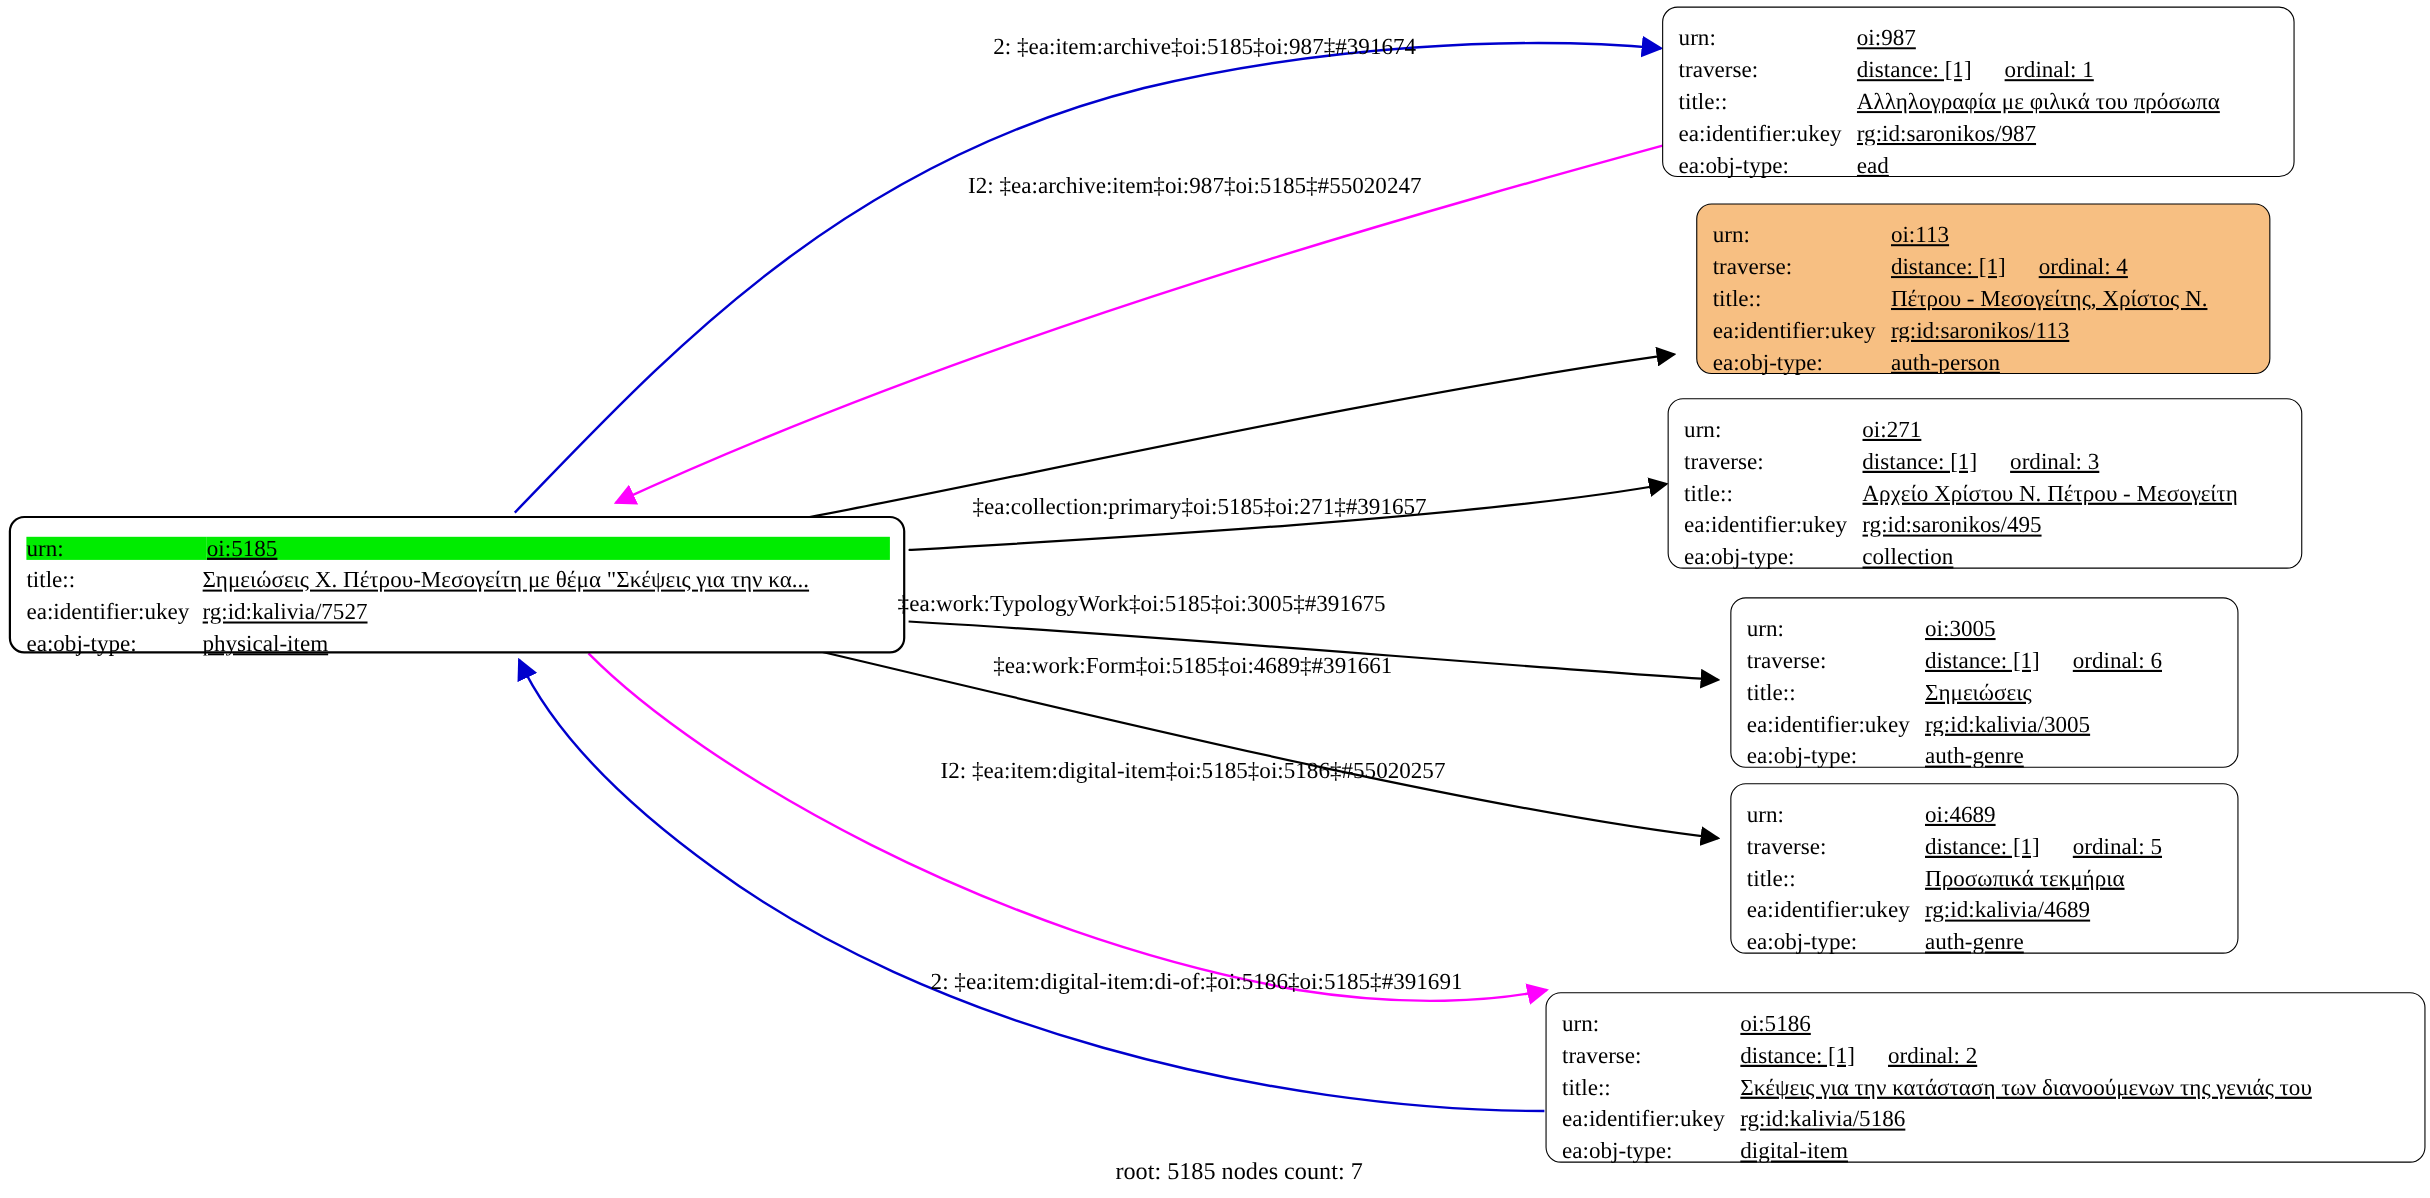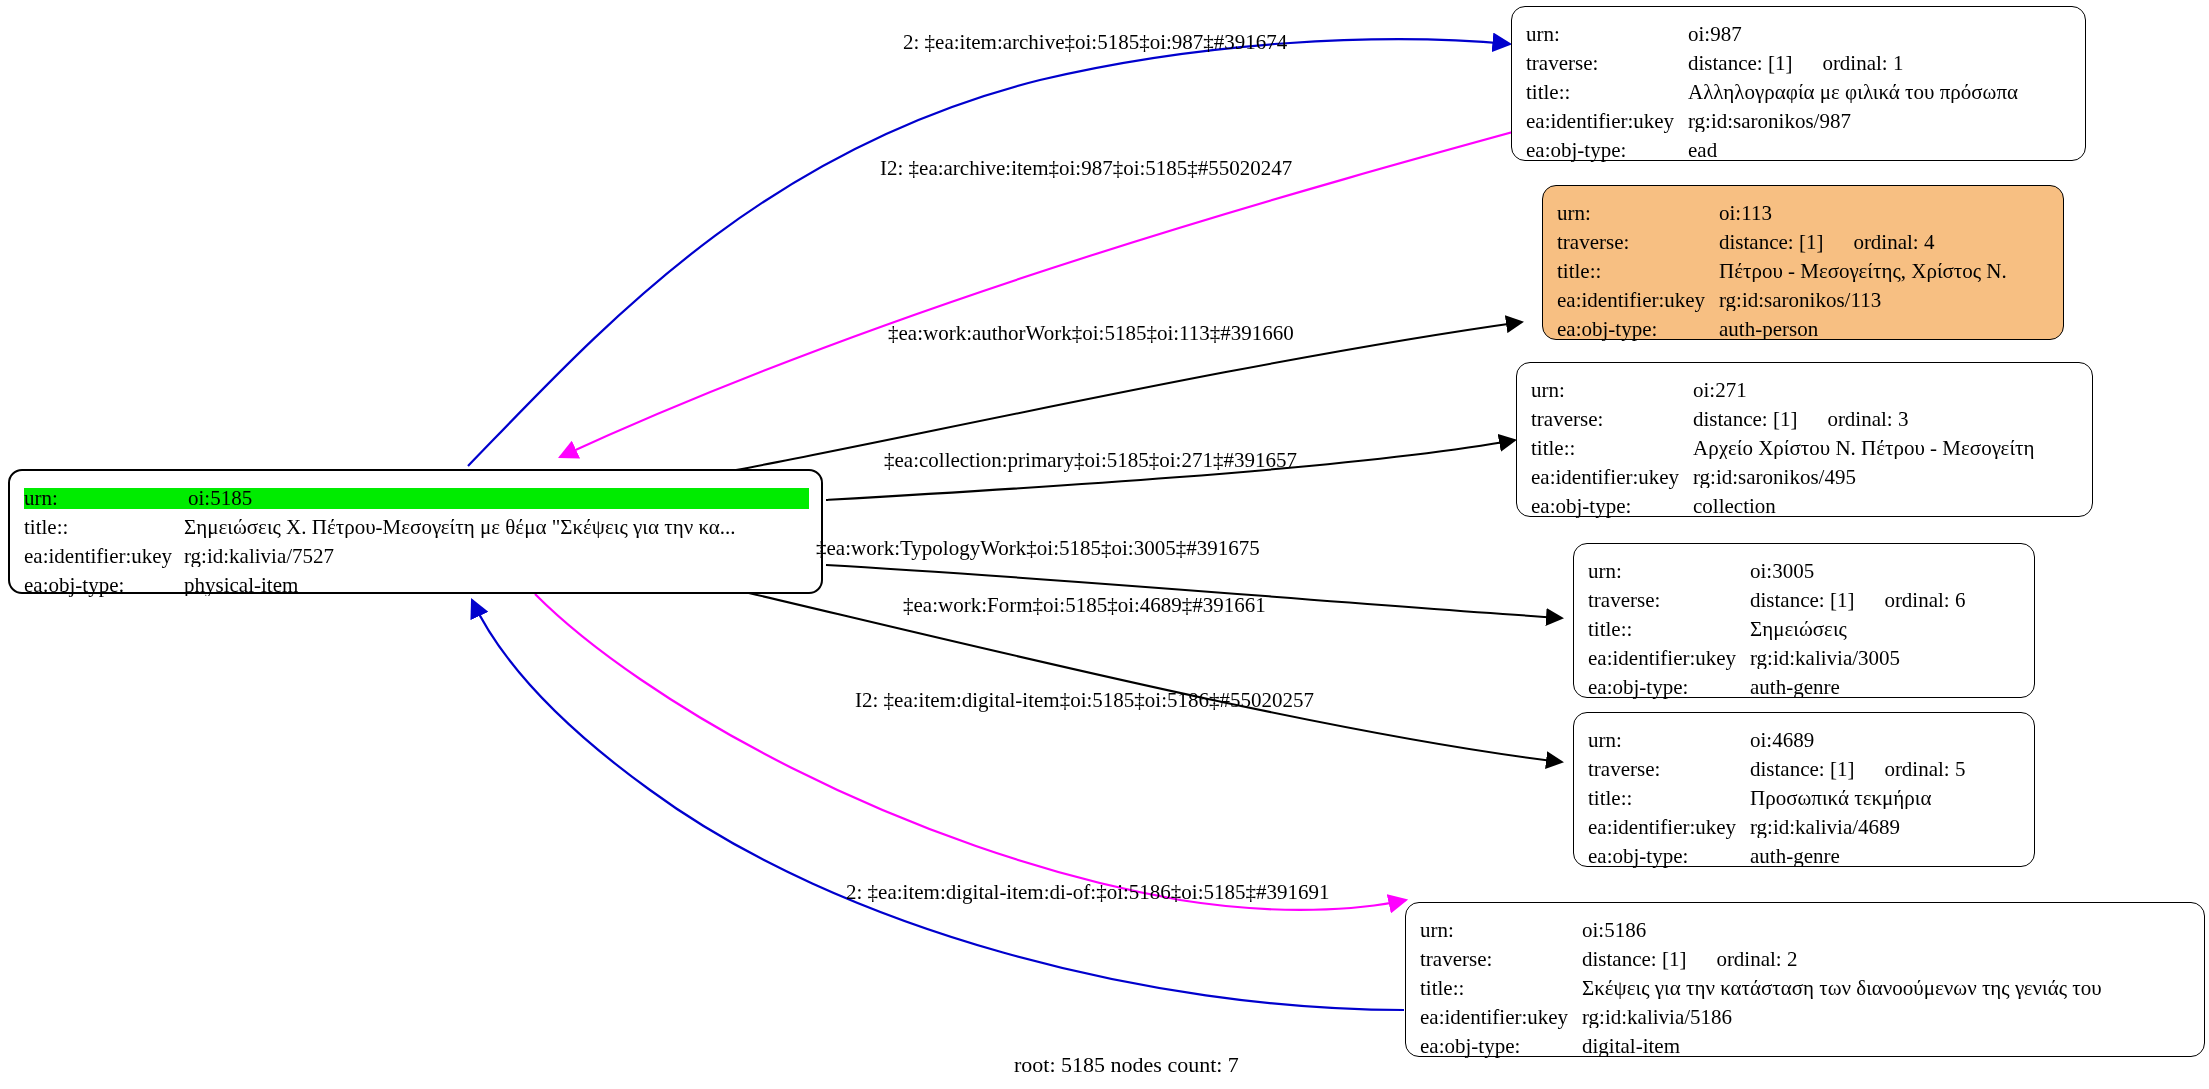--- a/index.html
+++ b/index.html
@@ -48,20 +48,21 @@
     white-space: nowrap;
     font-size: 21px;
     color: #000000;
   }
   .row .v {
     flex: 1 1 auto;
     white-space: nowrap;
     font-size: 21px;
     color: #000000;
     overflow: hidden;
+    text-decoration: underline;
   }
   .row.hdr .k,
   .row.hdr .v {
     background: #00ec00;
   }
   .row.hdr .k { padding-right: 4px; }
   .row.hdr .v { padding-right: 4px; }
 
   
   .kw-std .k { width: 162px; }
@@ -272,21 +273,20 @@
       <span class="v">rg:id:kalivia/5186</span>
     </div>
     <div class="row">
       <span class="k">ea:obj-type:</span>
       <span class="v">digital-item</span>
     </div>
   </div>
 
   <div class="edge-label" style="left:903px; top:30px;">2: ‡ea:item:archive‡oi:5185‡oi:987‡#391674</div>
   <div class="edge-label" style="left:880px; top:156px;">I2: ‡ea:archive:item‡oi:987‡oi:5185‡#55020247</div>
-  <div class="edge-label" style="left:888px; top:321px;">‡ea:work:authorWork‡oi:5185‡oi:113‡#391660</div>
   <div class="edge-label" style="left:884px; top:448px;">‡ea:collection:primary‡oi:5185‡oi:271‡#391657</div>
   <div class="edge-label" style="left:816px; top:536px;">‡ea:work:TypologyWork‡oi:5185‡oi:3005‡#391675</div>
   <div class="edge-label" style="left:903px; top:593px;">‡ea:work:Form‡oi:5185‡oi:4689‡#391661</div>
   <div class="edge-label" style="left:855px; top:688px;">I2: ‡ea:item:digital-item‡oi:5185‡oi:5186‡#55020257</div>
   <div class="edge-label" style="left:846px; top:880px;">2: ‡ea:item:digital-item:di-of:‡oi:5186‡oi:5185‡#391691</div>
 
   <div class="footer" style="left:978px; top:1052px;margin-left:36px;">root: 5185 nodes count: 7</div>
 
 </div>
 

